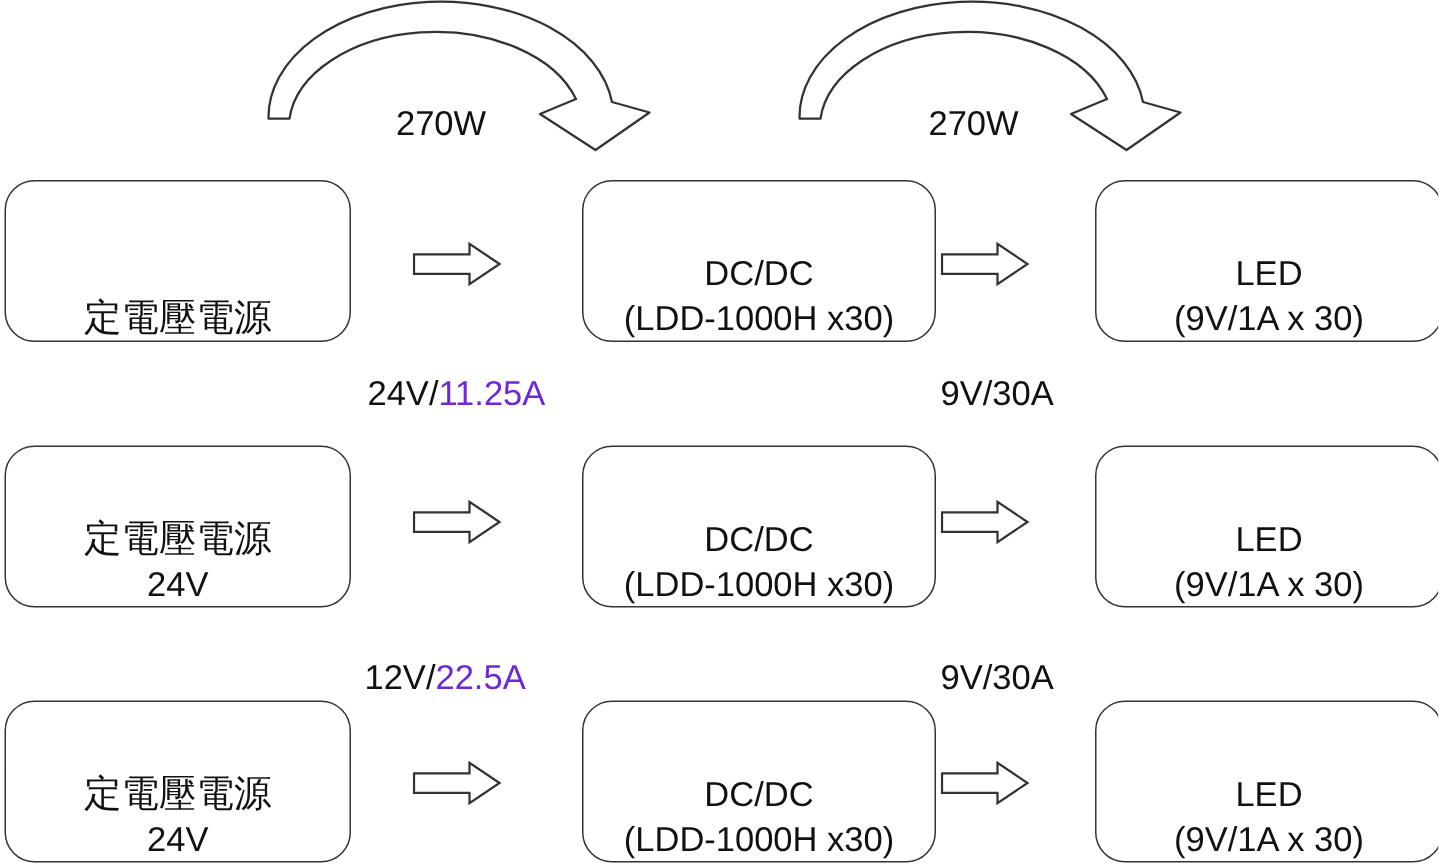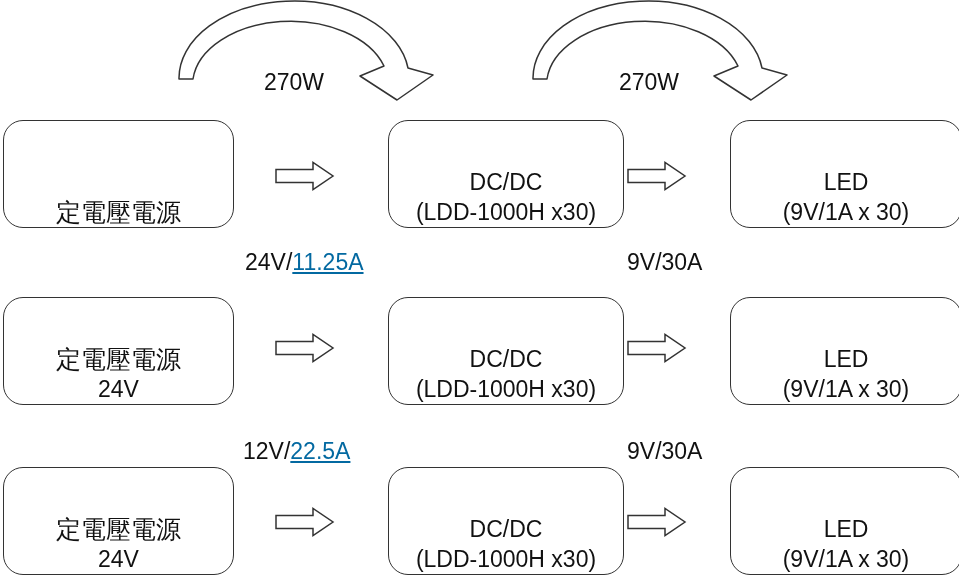--- a/index.html
+++ b/index.html
@@ -16,21 +16,21 @@
   .box .line{font-size:23px;line-height:30px;white-space:nowrap;}
   .box .line.zh{font-size:25px;}
   .c-src{left:3px;width:231px;}
   .c-conv{left:360px;width:236px;margin-left:28px;}
   .c-led{left:730px;width:232px;}
   .r0{top:120px}.r1{top:297px}.r2{top:467px}
   .sarrow{position:absolute;width:60px;height:30px;}
   .sa-1{left:275px}.sa-2{left:627px}
   .say0{top:161px}.say1{top:333px}.say2{top:507px}
   .lbl{position:absolute;font-size:23px;line-height:24px;white-space:nowrap;color:#111111;text-align:center;}
-  .lbl .red{color:#0369a1;text-decoration:underline;}
+  .lbl .red{color:#6d28d9;}
   .lb-r0-in{left:264px;top:70px}
   .lb-r0-out{left:619px;top:70px}
   .lb-r1-in{left:245px;top:250px}
   .lb-r1-out{left:627px;top:250px}
   .lb-r2-in{left:243px;top:439px}
   .lb-r2-out{left:627px;top:439px}
   .arcs{position:absolute;left:0;top:0;width:959px;height:110px;}
 </style>
 </head>
 <body>

